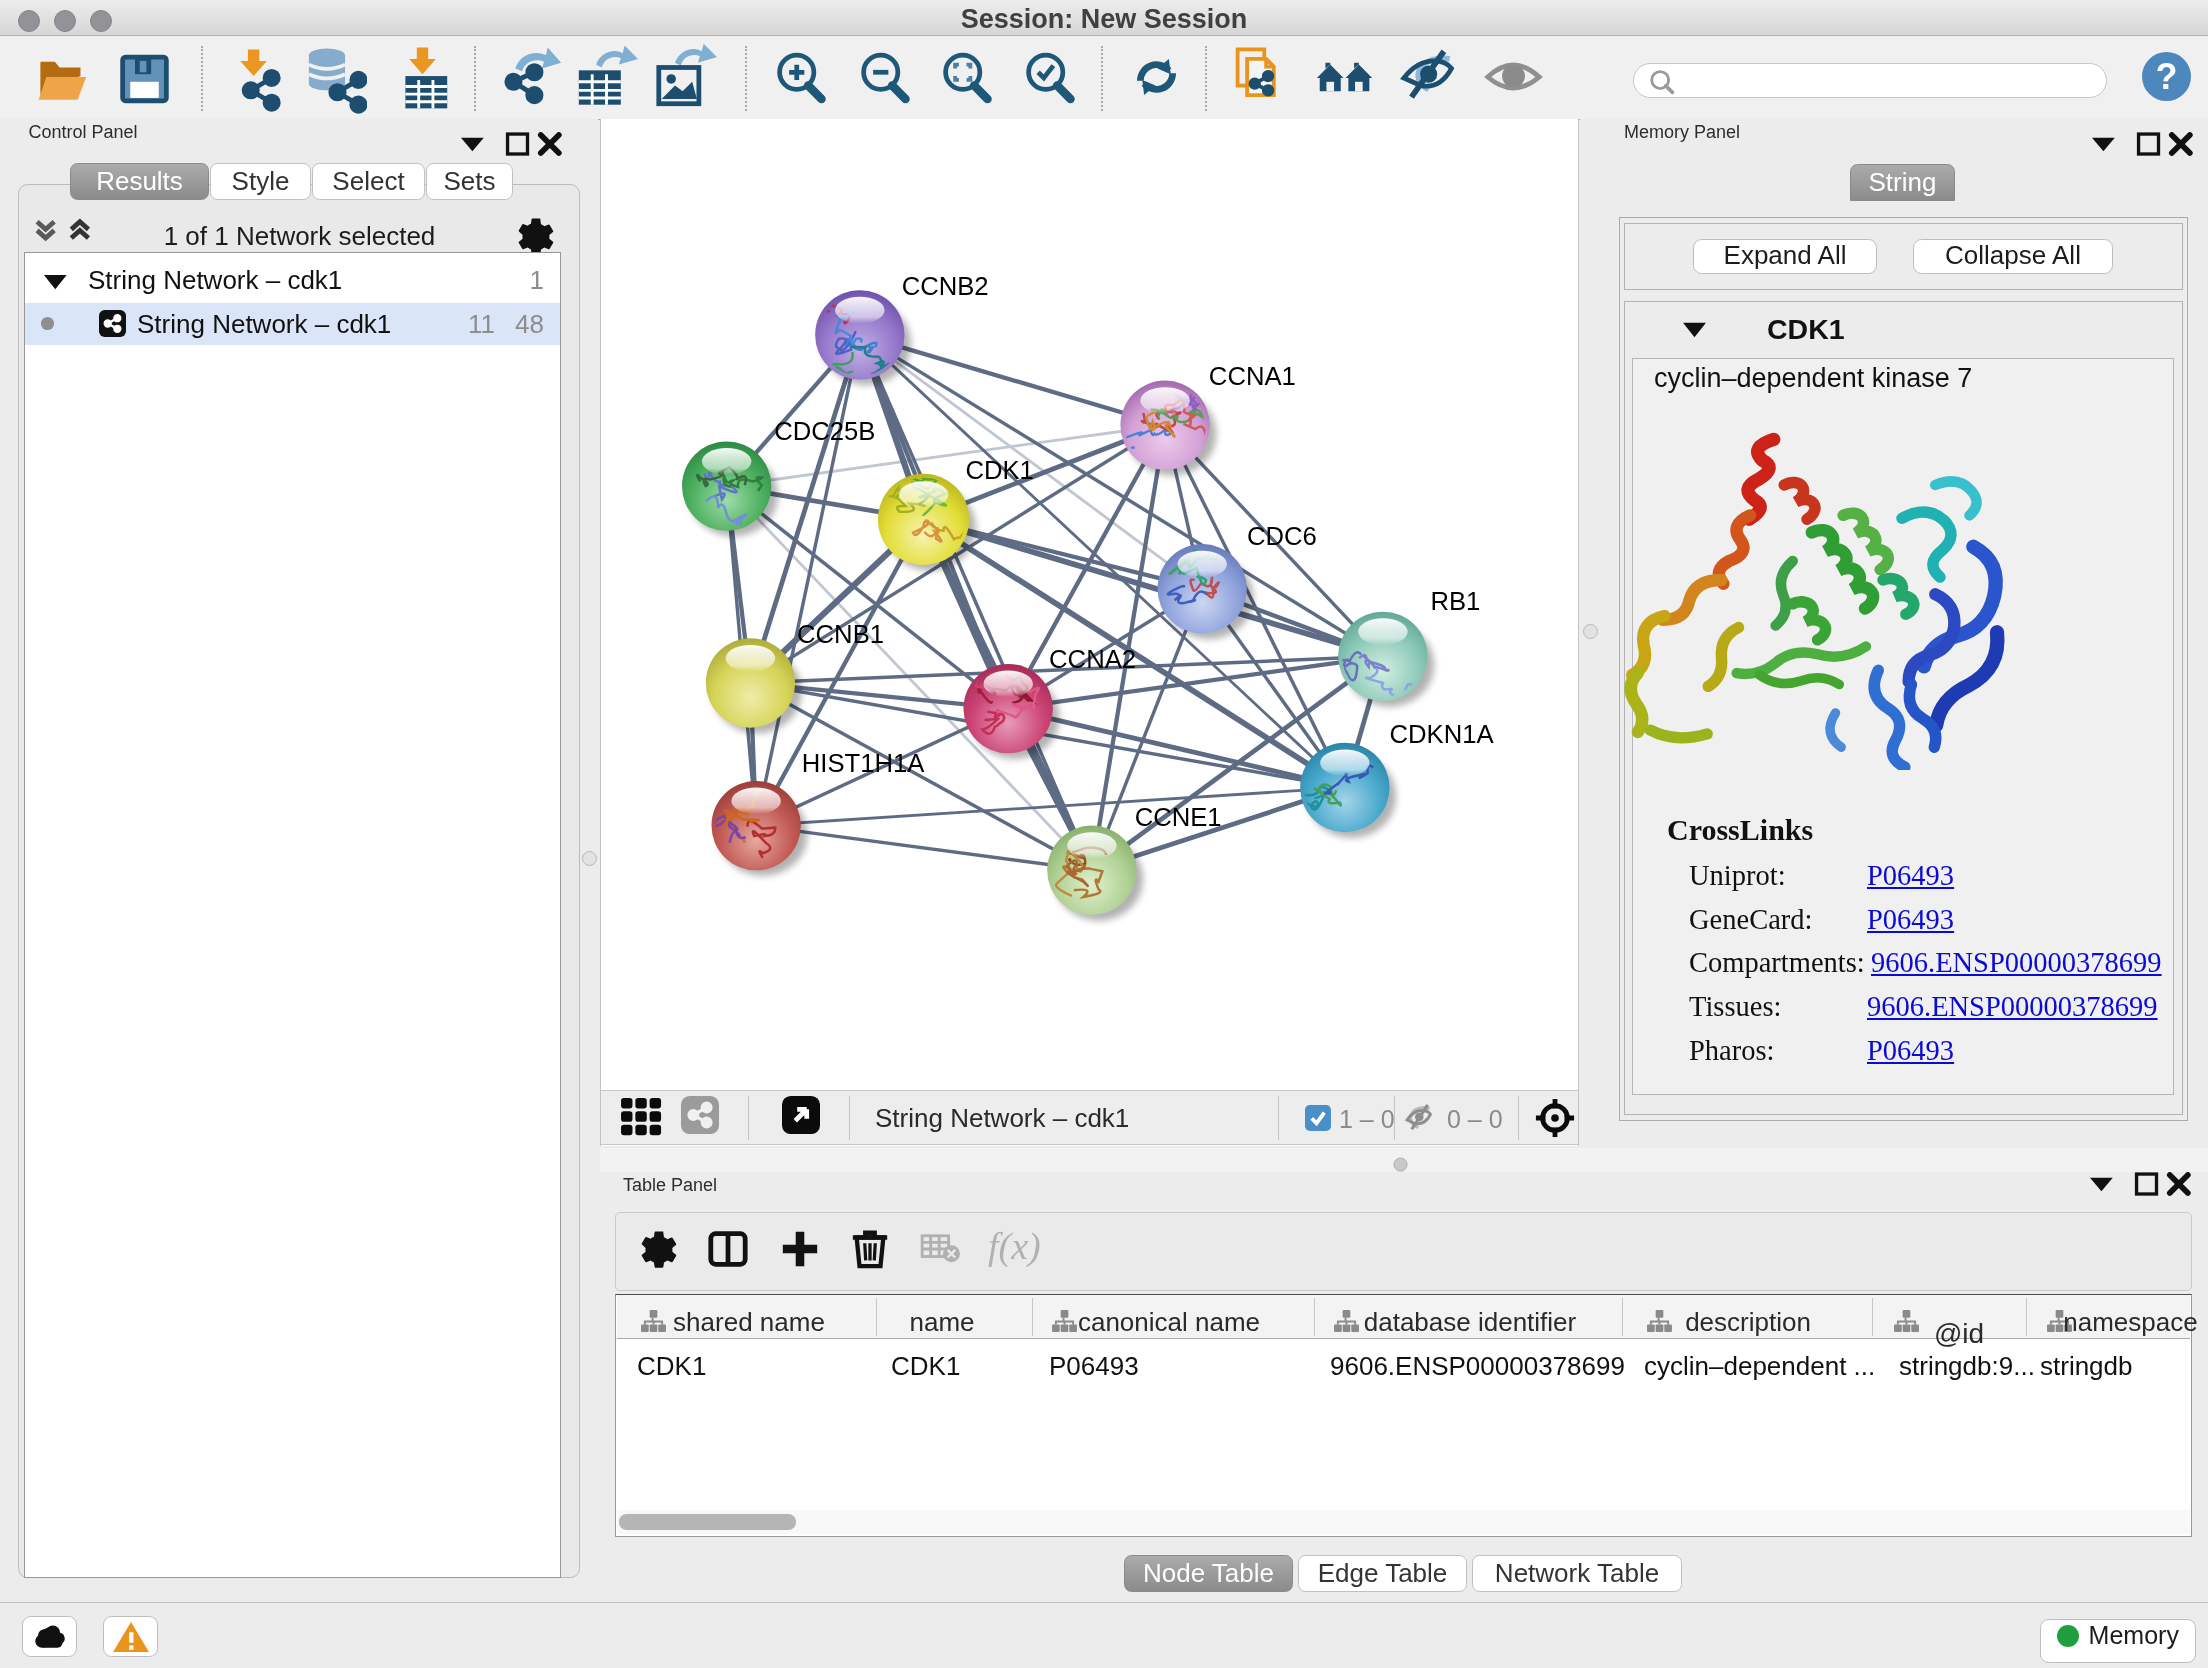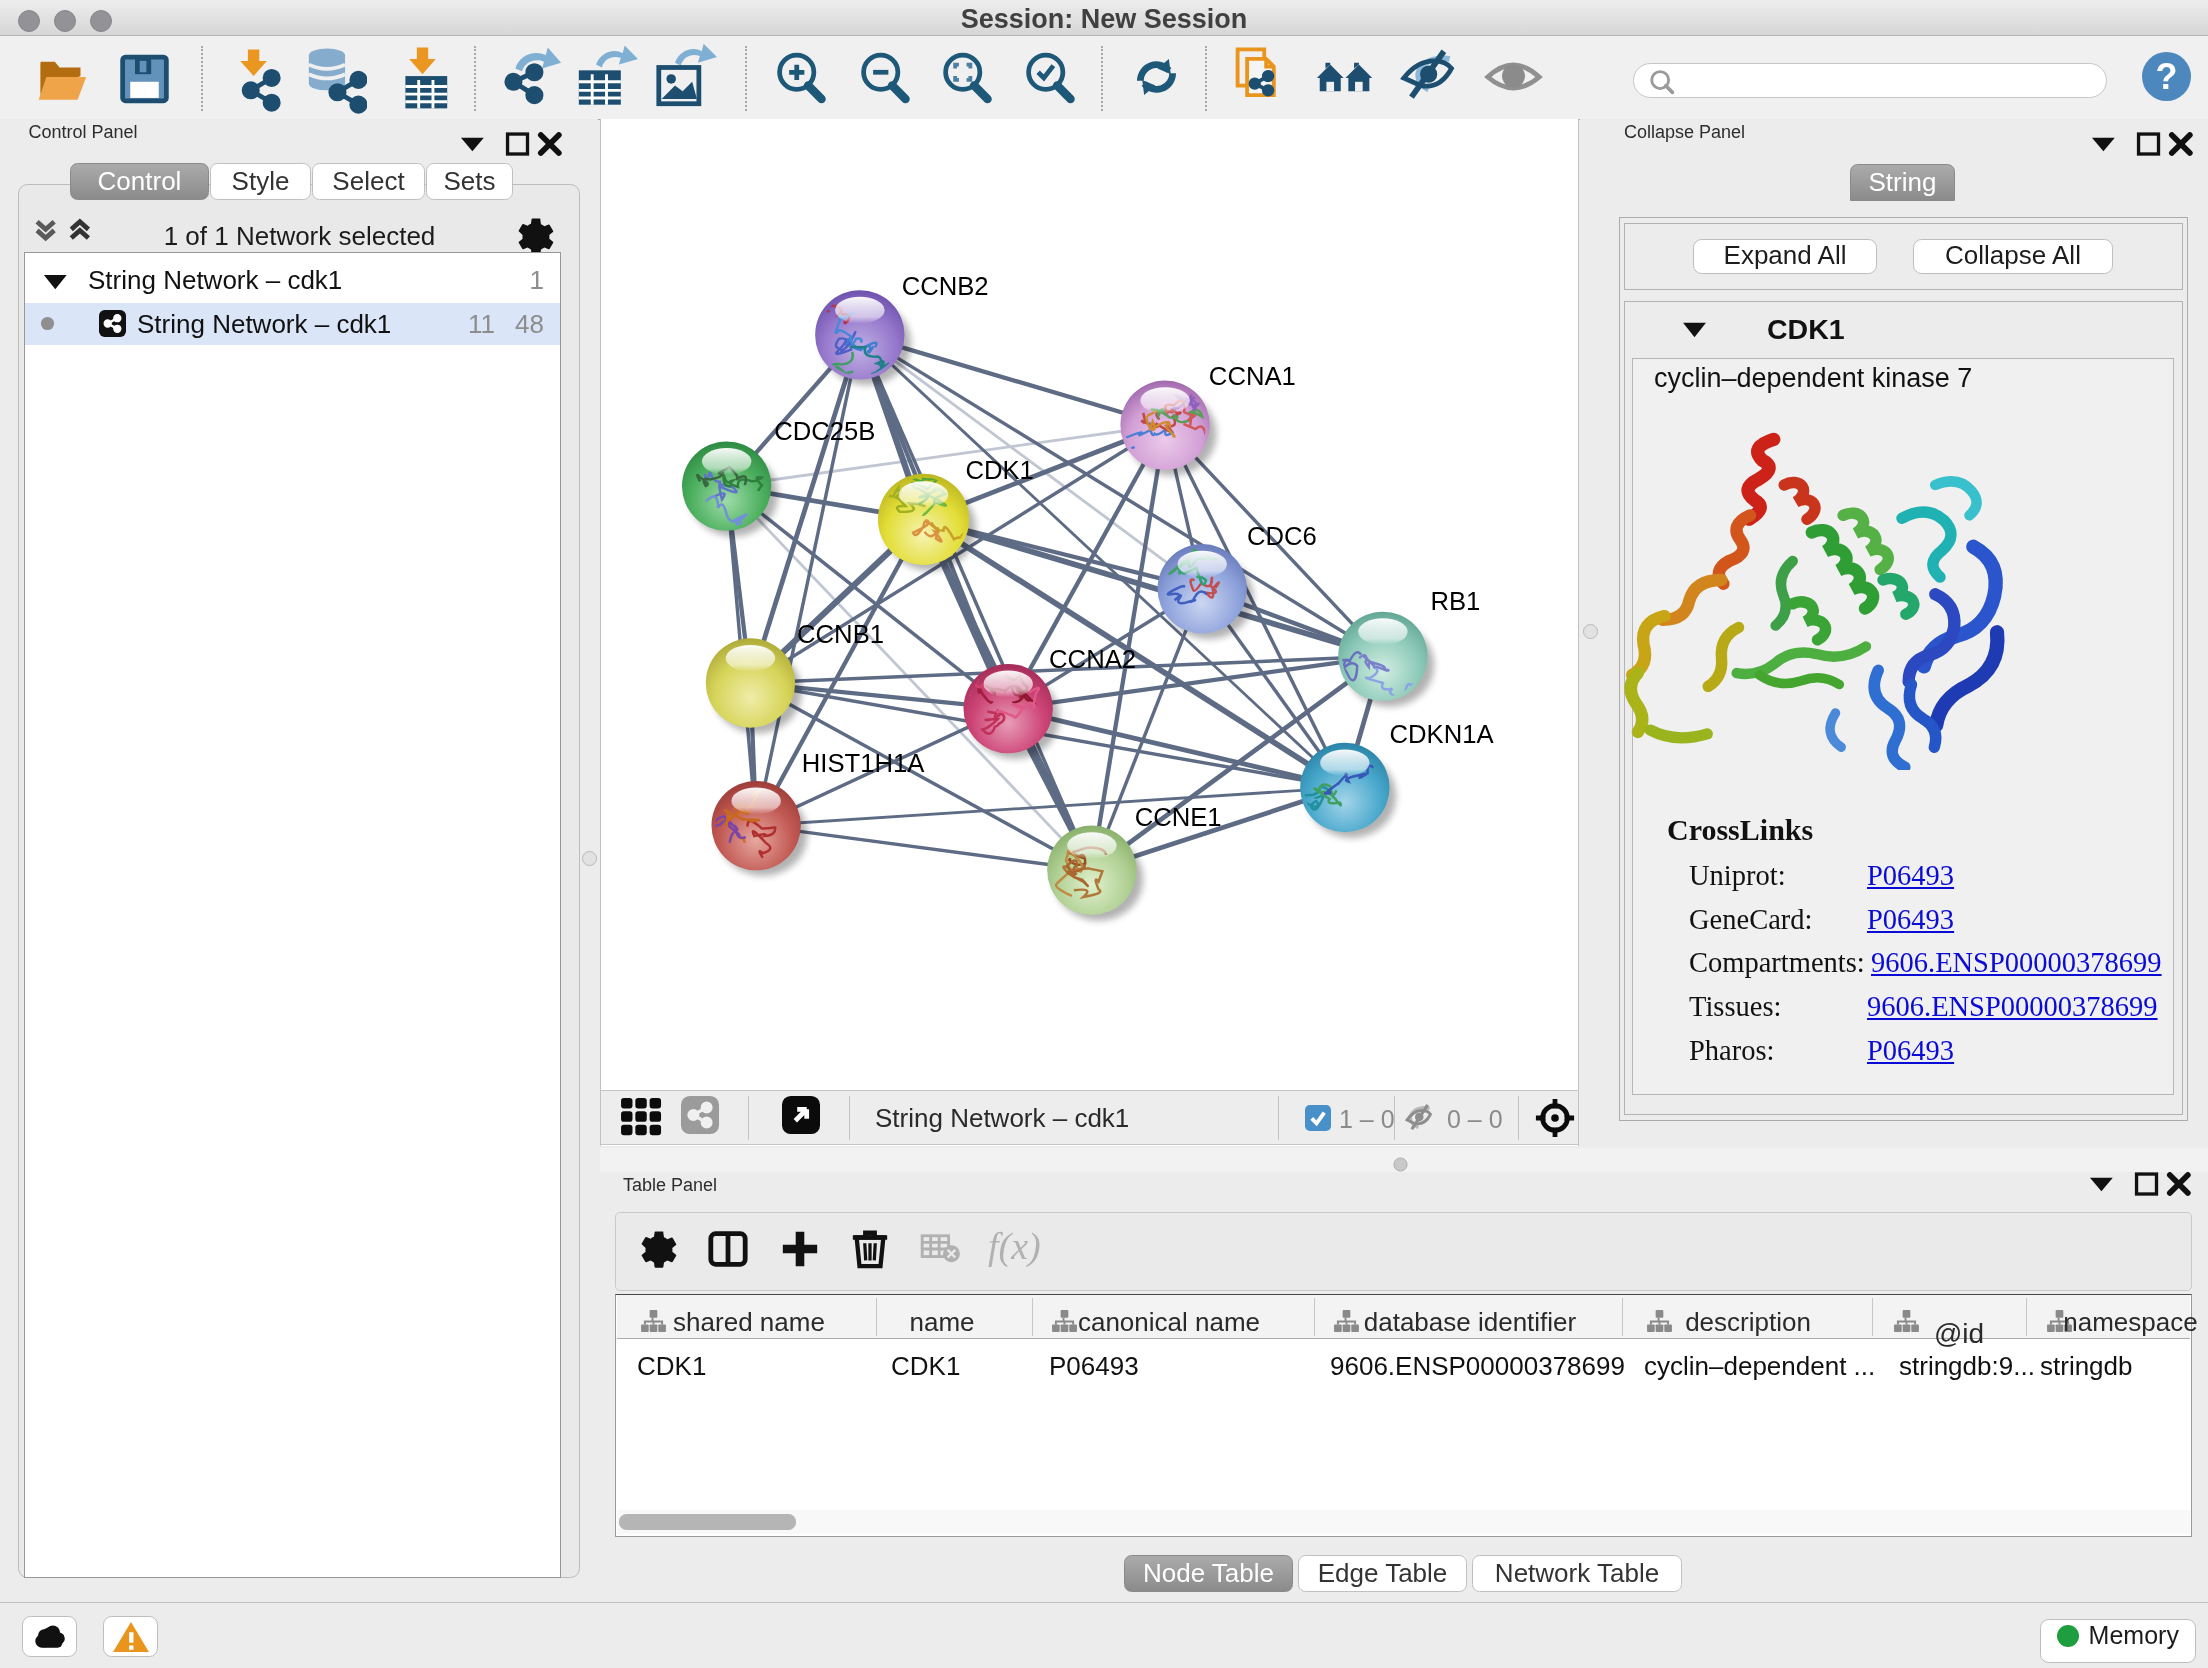--- a/index.html
+++ b/index.html
@@ -181,21 +181,21 @@
     <div style="position:absolute;left:2142px;top:16px;width:49px;height:49px;border-radius:50%;background:#4c87bd;color:#fff;font-size:36px;font-weight:bold;text-align:center;line-height:49px;">?</div>
   </div>
   <div id="control" class="abs">
     <div class="paneltitle" style="left:28.5px;top:2.9px;">Control Panel</div>
     <svg class="abs" style="left:461px;top:13.3px;" width="114" height="25" viewBox="0 0 120 26">
       <path d="M0 6 L24 6 L12 20 Z" fill="#111"></path>
       <rect x="49" y="2" width="21" height="21" fill="none" stroke="#111" stroke-width="3.5"></rect>
       <path d="M84 3 L103 22 M103 3 L84 22" stroke="#111" stroke-width="6" stroke-linecap="round"></path>
     </svg>
     <div style="position:absolute;left:18px;top:65px;width:562px;height:1394px;background:#e9e9e9;border:1px solid #bcbcbc;border-radius:9.5px;box-sizing:border-box;"></div>
-    <div class="tab tabsel" style="left:70px;top:44px;width:139px;">Control</div>
+    <div class="tab tabsel" style="left:70px;top:44px;width:139px;">Results</div>
     <div class="tab" style="left:210px;top:44px;width:101px;">Style</div>
     <div class="tab" style="left:312px;top:44px;width:113px;">Select</div>
     <div class="tab" style="left:426px;top:44px;width:87px;">Sets</div>
     <svg class="abs" style="left:34px;top:99px;" width="67" height="28.5" viewBox="0 0 70 30">
       <g stroke="#5a5a5a" stroke-width="5" fill="none">
         <path d="M3 4 L12 12 L21 4 M3 13 L12 21 L21 13"></path>
       </g>
       <g stroke="#333" stroke-width="5" fill="none">
         <path d="M39 12 L48 4 L57 12 M39 21 L48 13 L57 21"></path>
       </g>
@@ -561,21 +561,21 @@
       <div style="position:absolute;left:846px;top:14.3px;font-size:25px;color:#8a8a8a;">0 – 0</div>
       <div style="position:absolute;left:917px;top:4.8px;width:1px;height:44px;background:#c3c3c3;"></div>
       <svg style="position:absolute;left:933px;top:5.7px;" width="42" height="42" viewBox="0 0 44 44">
         <circle cx="22" cy="22" r="13" fill="none" stroke="#0b0b0b" stroke-width="5"></circle>
         <path d="M22 2 L22 12 M22 32 L22 42 M2 22 L12 22 M32 22 L42 22" stroke="#0b0b0b" stroke-width="5"></path>
         <circle cx="22" cy="22" r="4" fill="#0b0b0b"></circle>
       </svg>
     </div>
   </div>
   <div id="results" class="abs">
-    <div class="paneltitle" style="left:44px;top:2.9px;">Collapse Panel</div>
+    <div class="paneltitle" style="left:44px;top:2.9px;">Memory Panel</div>
     <svg class="abs" style="left:512px;top:13.3px;" width="114" height="25" viewBox="0 0 120 26">
       <path d="M0 6 L24 6 L12 20 Z" fill="#111"></path>
       <rect x="49" y="2" width="21" height="21" fill="none" stroke="#111" stroke-width="3.5"></rect>
       <path d="M84 3 L103 22 M103 3 L84 22" stroke="#111" stroke-width="6" stroke-linecap="round"></path>
     </svg>
     <div class="tab tabsel" style="left:270px;top:45px;width:105px;border-radius:7.6px 7.6px 0 0;">String</div>
     <div style="position:absolute;left:39px;top:98px;width:569px;height:904px;background:#ececec;border:1px solid #ababab;box-sizing:border-box;"></div>
     <div style="position:absolute;left:44px;top:104px;width:559px;height:67px;border:1px solid #b2b2b2;box-sizing:border-box;"></div>
     <div class="btn" style="left:113px;top:120px;width:184px;height:35px;line-height:31px;">Expand All</div>
     <div class="btn" style="left:333px;top:120px;width:200px;height:35px;line-height:31px;">Collapse All</div>

